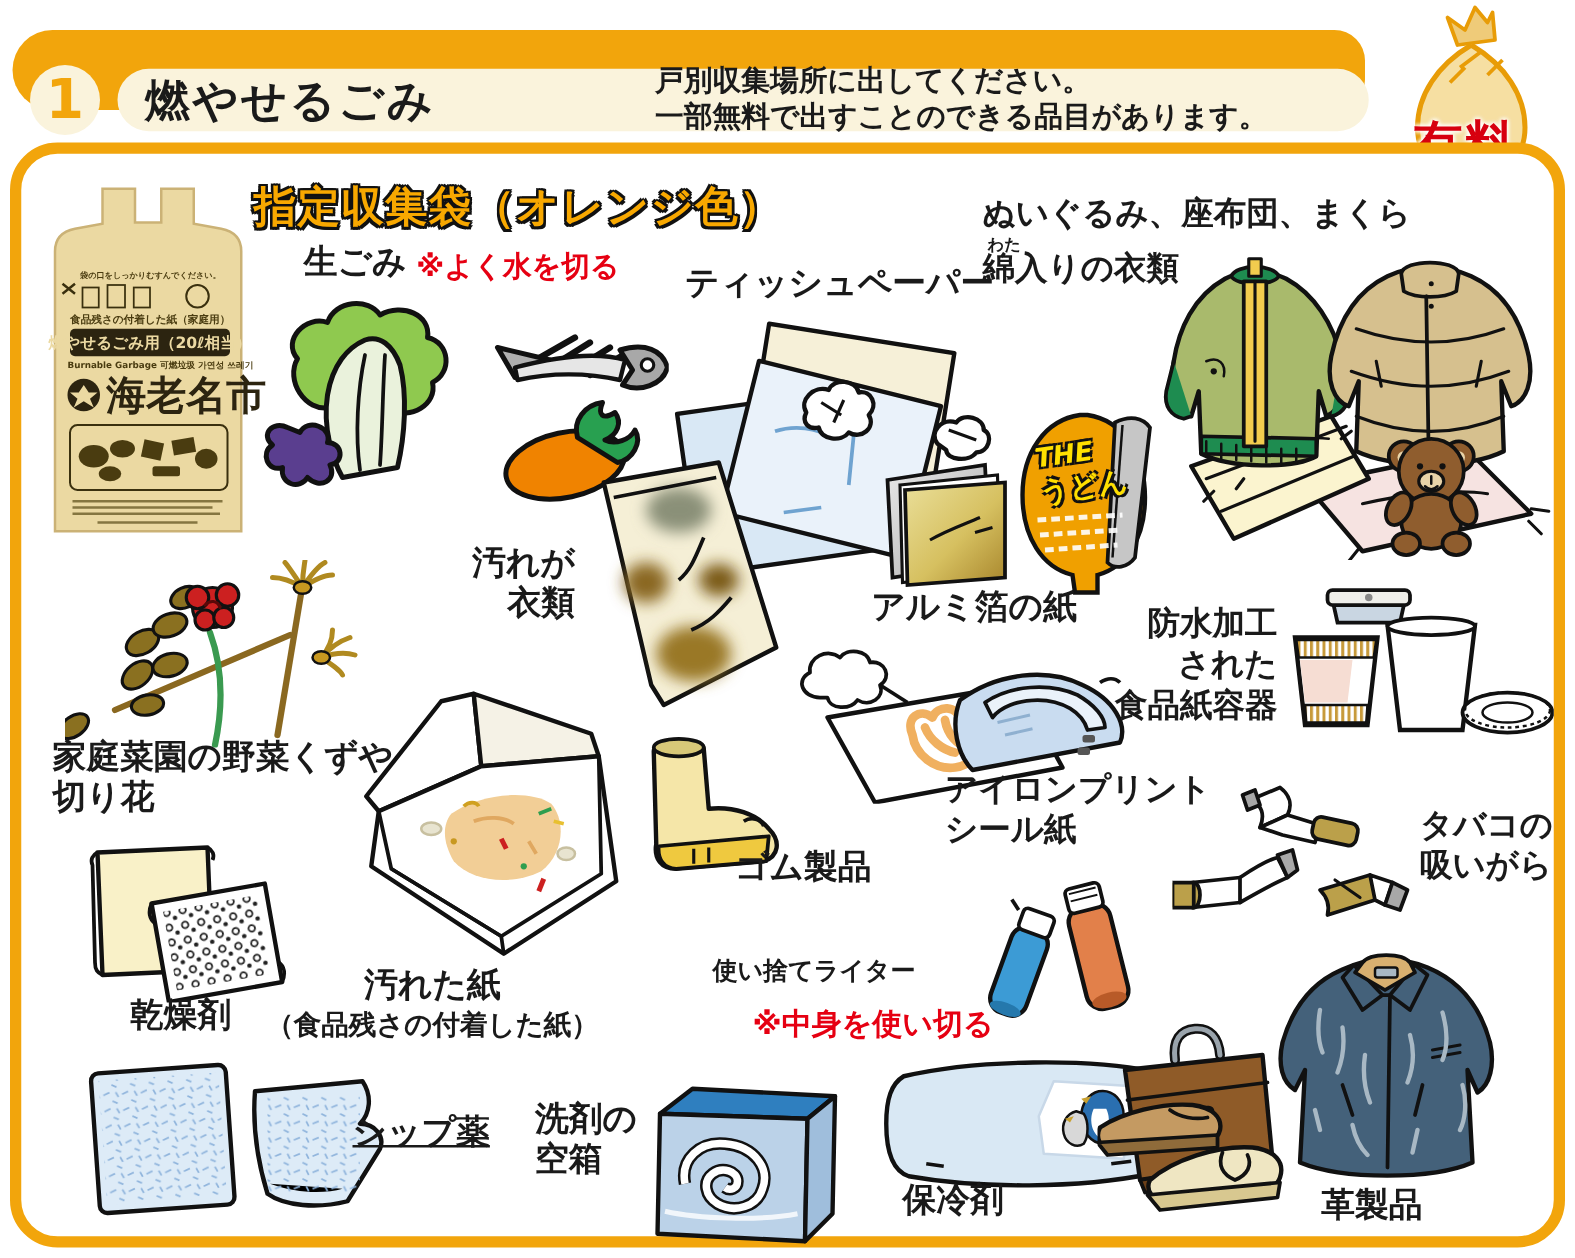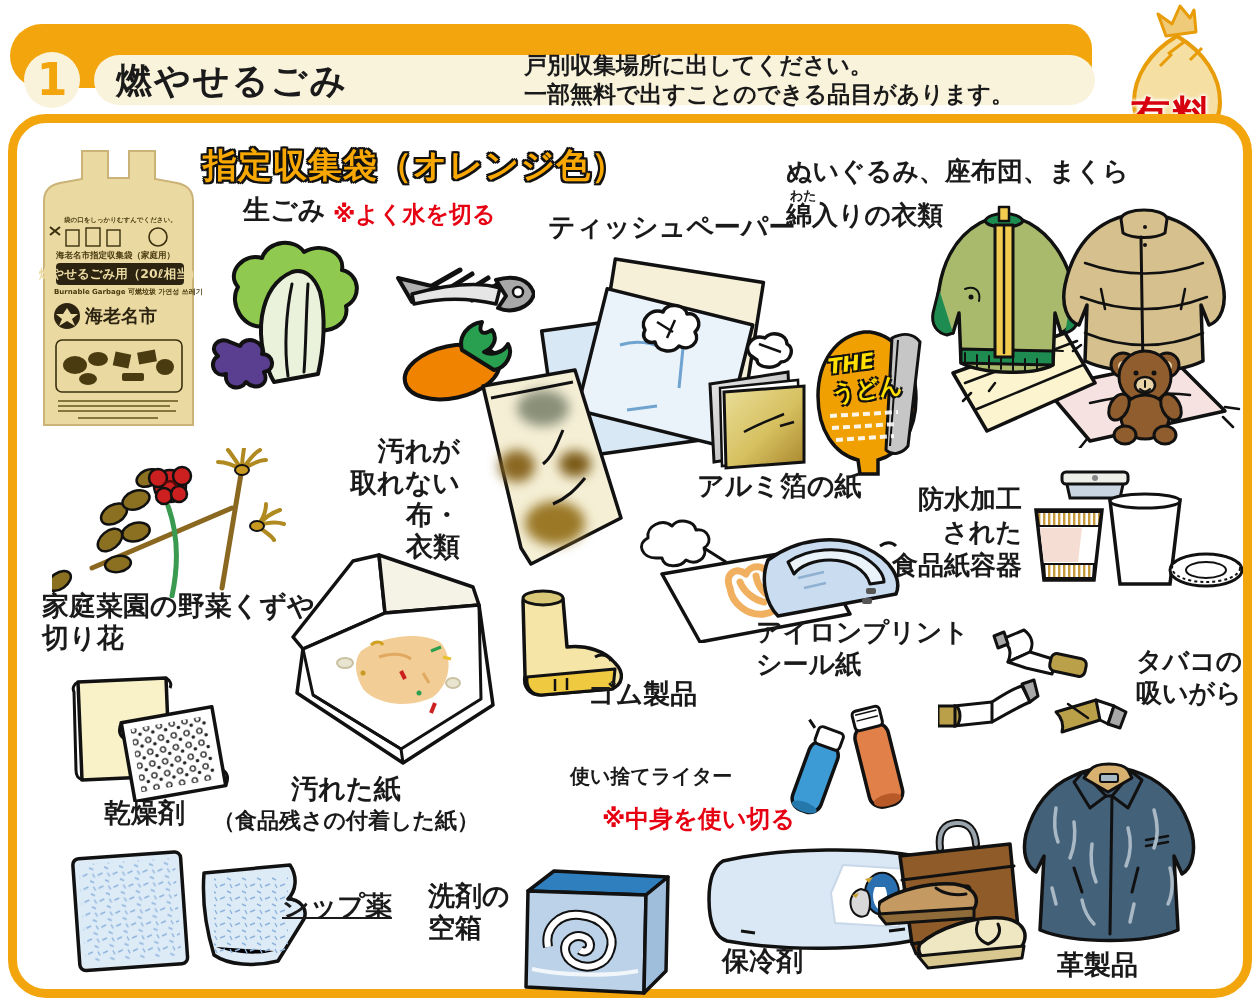--- a/index.html
+++ b/index.html
@@ -84,29 +84,29 @@
           <ellipse cx="68" cy="222" rx="10" ry="7"></ellipse>
         <rect x="84" y="216" width="16" height="14" transform="rotate(12 92 223)"></rect>
         <rect x="108" y="214" width="18" height="12" transform="rotate(-10 117 220)"></rect>
         <ellipse cx="135" cy="230" rx="9" ry="8"></ellipse>
           <ellipse cx="58" cy="242" rx="9" ry="6"></ellipse>
         <rect x="92" y="236" width="22" height="8" rx="2"></rect>
       </g>
     </svg>
     <div class="bag-print">
       <div class="bp" style="left:34px;top:79px;font-size:6.5px;font-weight:bold;">袋の口をしっかりむすんでください。</div>
-      <div class="bp" style="left:26px;top:113px;font-size:8.5px;font-weight:bold;">海老名市指定収集袋（家庭用）</div>
+      <div class="bp" style="left:26px;top:113px;font-size:8.5px;font-weight:bold;">食品残さの付着した紙（家庭用）</div>
       <div class="bag-band">燃やせるごみ用（20ℓ相当）</div>
       <div class="bp" style="left:24px;top:150px;font-size:7px;font-weight:bold;">Burnable Garbage  可燃垃圾  가연성 쓰레기</div>
       <div class="bp" style="left:22px;top:162px;width:136px;height:34px;">
         <svg width="30" height="30" viewBox="0 0 30 30" style="float:left;margin-top:2px;">
           <circle cx="15" cy="15" r="13" fill="#2c2410"></circle>
           <path d="M15,7 L19,13 L26,13 L20,18 L23,25 L15,20 L7,25 L10,18 L4,13 L11,13 Z" fill="#EBD9A2"></path>
         </svg>
-        <span style="font-size:18px;font-weight:bold;color:#2c2410;line-height:34px;margin-left:3px;">海老名市</span>
+        <span style="font-size:32px;font-weight:bold;color:#2c2410;line-height:34px;margin-left:3px;">海老名市</span>
       </div>
       <div class="fineline" style="left:28px;top:263px;width:120px;"></div>
       <div class="fineline" style="left:28px;top:268px;width:112px;"></div>
       <div class="fineline" style="left:28px;top:273px;width:118px;"></div>
       <div class="fineline" style="left:48px;top:280px;width:80px;"></div>
     </div>
   </div>
 
   <div class="sec-title">指定収集袋（オレンジ色）</div>
 
@@ -190,21 +190,20 @@
         <ellipse cx="220" cy="192" rx="10" ry="8" fill="#E8D3A8" stroke="#111" stroke-width="2.5"></ellipse>
         <path d="M220,188 l0,6 M215,196 C218,199 222,199 225,196" stroke="#111" stroke-width="2" fill="none"></path>
         <circle cx="211" cy="180" r="2.5" fill="#111"></circle>
           <circle cx="229" cy="180" r="2.5" fill="#111"></circle>
       </g>
     </svg>
   </div>
 
   <div class="label t-right" style="left:300px;top:435px;width:160px;white-space:normal;">
     <div>汚れが</div>
-    <div>取れない布・</div>
     <div>衣類</div>
   </div>
   <div class="abs" style="left:425px;top:368px;">
     <svg width="205" height="200" viewBox="0 0 205 200">
       <defs>
           <filter id="blr" x="-50%" y="-50%" width="200%" height="200%">
             <feGaussianBlur stdDeviation="6"></feGaussianBlur>
           </filter>
         </defs>
       <path d="M58,18 L150,2 L196,150 L106,196 L96,180 Z" fill="#F5EFD6" stroke="#111" stroke-width="3.5" stroke-linejoin="round"></path>

